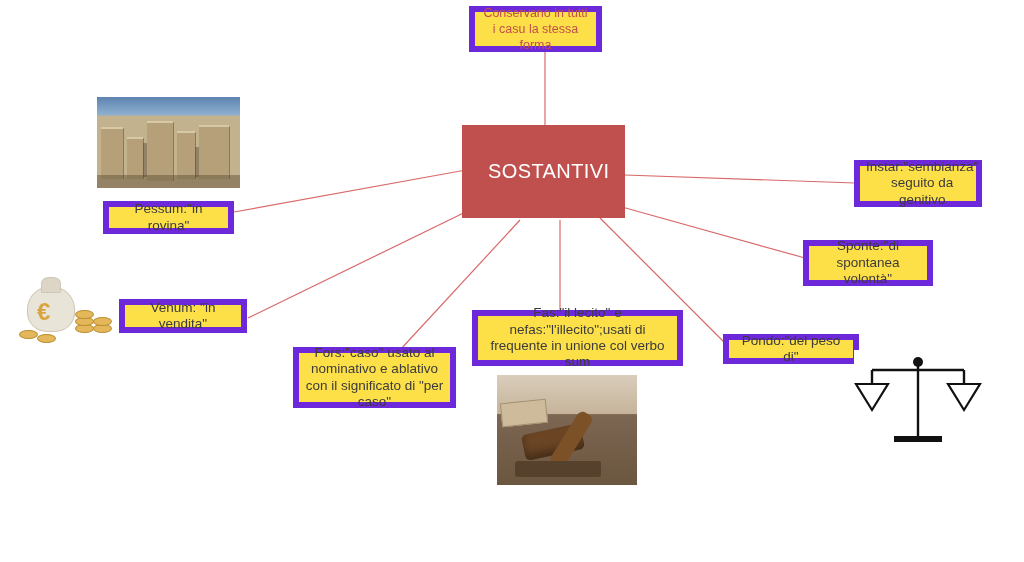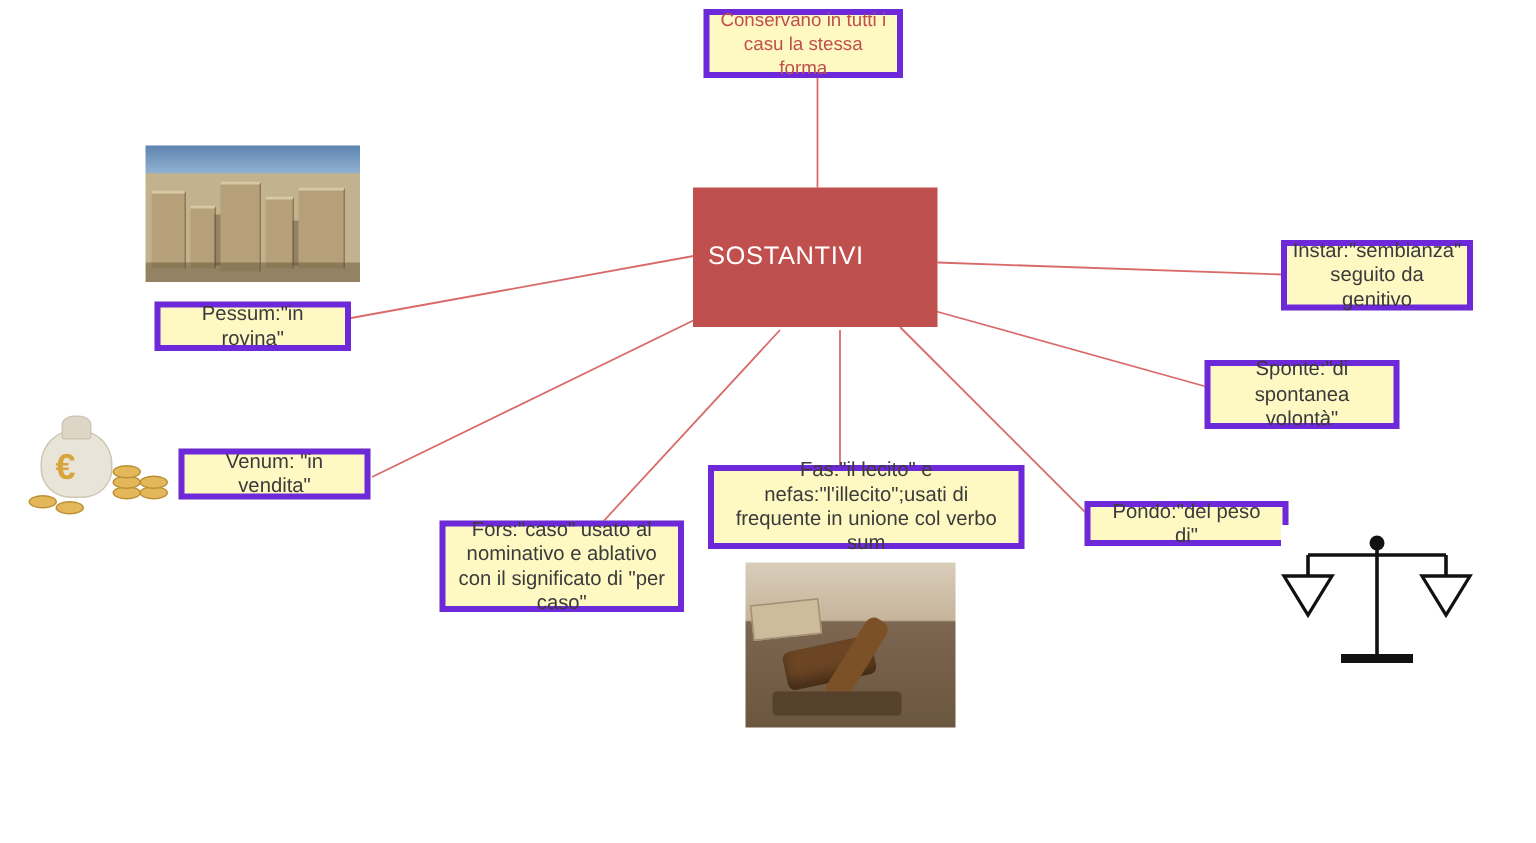--- a/index.html
+++ b/index.html
@@ -20,40 +20,39 @@
   #edges {
     position: absolute;
     left: 0;
     top: 0;
     width: 1024px;
     height: 562px;
   }
   .node {
     position: absolute;
     box-sizing: border-box;
-    border: 4px solid #6d28d9;
-    background: #fef9c3;
+    border: 6px solid #6d28d9;
+    background: #fde047;
     color: #3b3b3b;
     font-size: 13.5px;
     line-height: 1.22;
     text-align: center;
     display: flex;
     align-items: center;
-    justify-content: center;
     padding: 4px 6px;
   }
   .node.center {
     background: #c0504d;
     border: none;
     color: #ffffff;
-    font-size: 17px;
+    font-size: 20px;
     letter-spacing: 0.4px;
     text-align: center;
     justify-content: flex-start;
-    padding-left: 10px;
+    padding-left: 26px;
     line-height: 1.35;
   }
   .node.top {
     color: #c0504d;
     font-size: 12.5px;
     line-height: 1.3;
   }
   .img-box {
     position: absolute;
     overflow: hidden;

